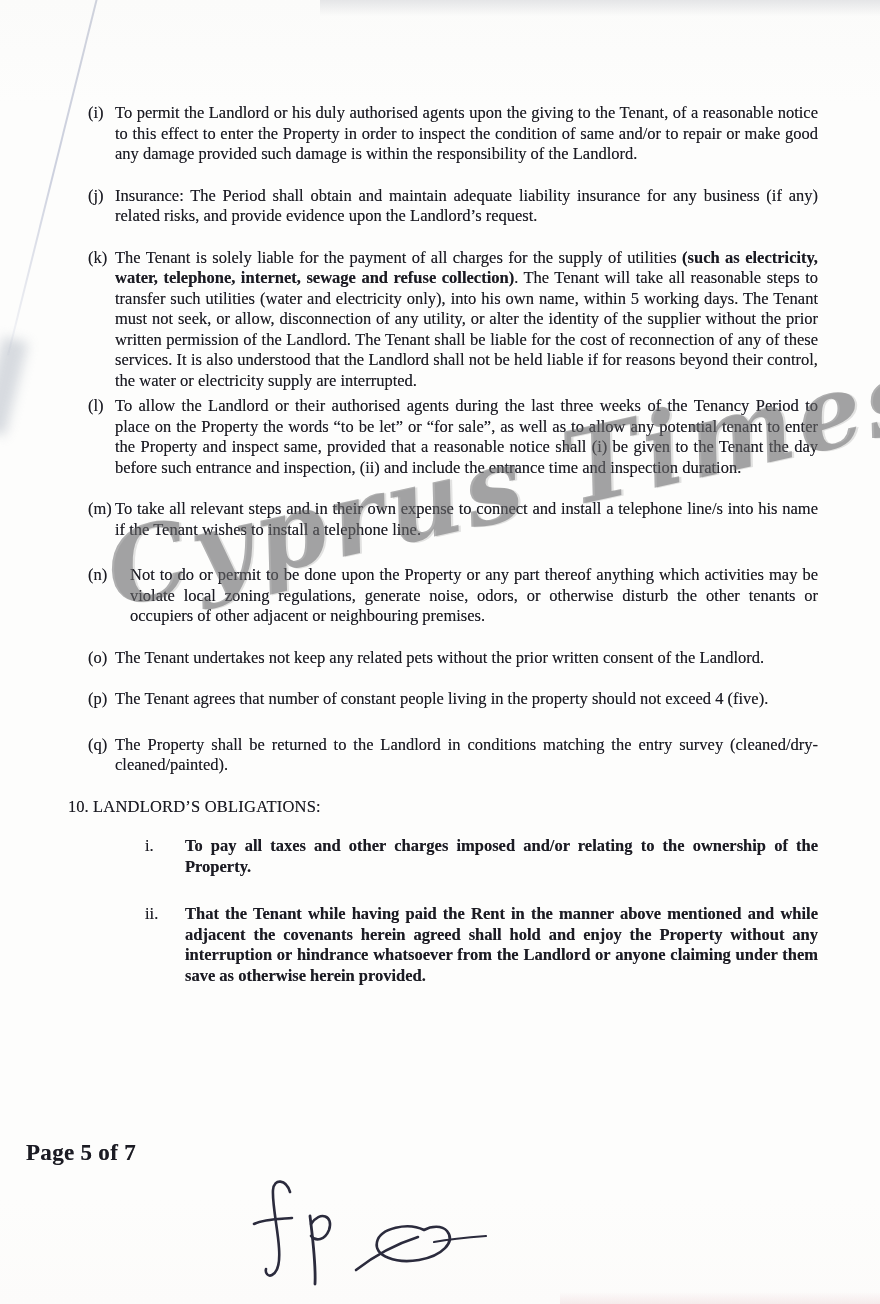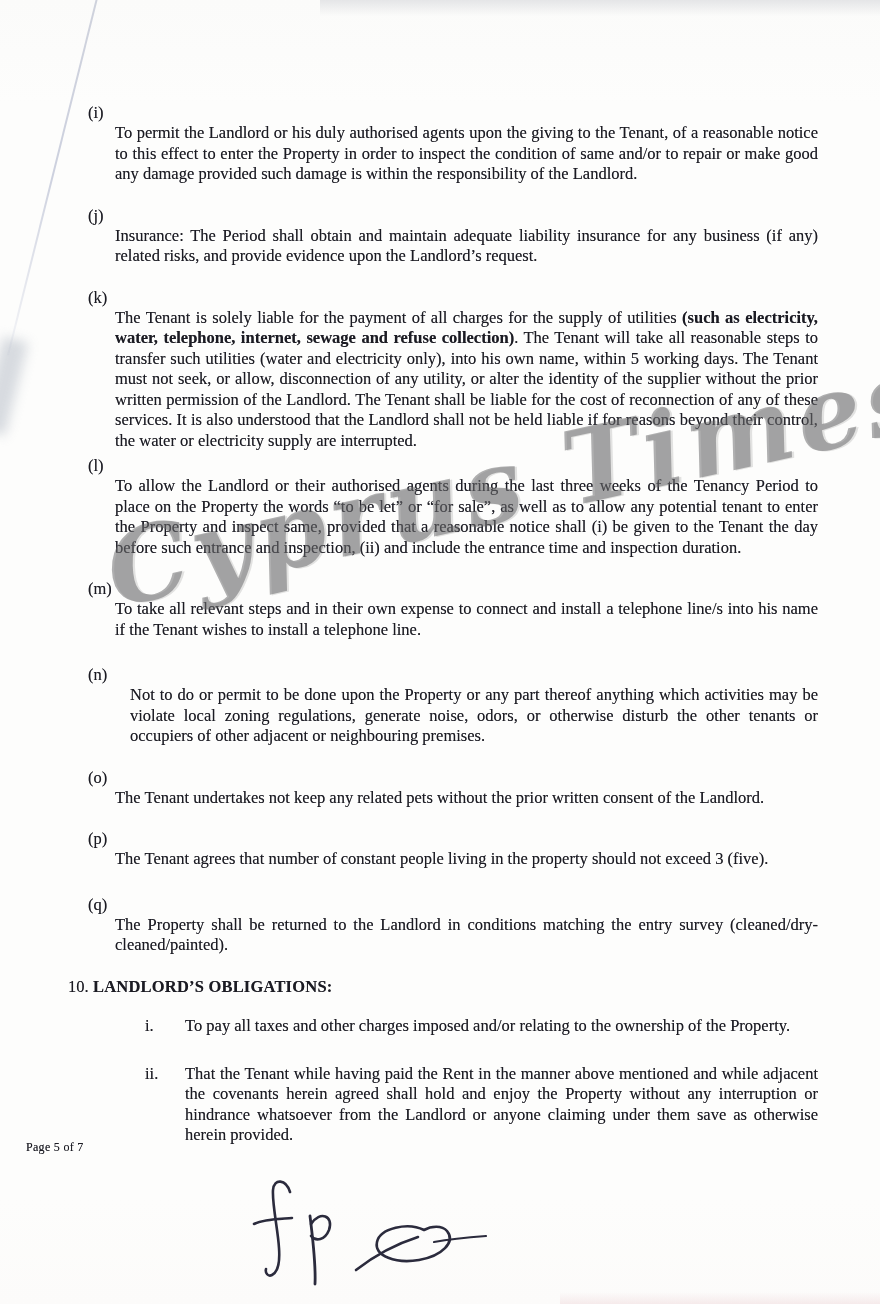--- a/index.html
+++ b/index.html
@@ -38,37 +38,37 @@
     position:absolute; left:0; top:0; width:880px; box-sizing:border-box;
     padding:103px 62px 0 88px;
     font-size:16.5px; line-height:20.5px;
     text-shadow:0 0 0.5px rgba(27,27,35,0.55);
   }
   .clauses .clause { display:flex; margin-bottom:21px; }
   .clauses .clause:nth-child(3) { margin-bottom:5px; }
   .clauses .clause:nth-child(5) { margin-bottom:25px; }
   .clauses .clause:nth-child(8) { margin-bottom:25px; }
   .clause-marker { flex:0 0 auto; min-width:27px; white-space:nowrap; }
-  .clause-text { flex:1; text-align:justify;margin-top:20px; }
+  .clause-text { flex:1; text-align:justify; }
   .clause.wide-gap .clause-marker { min-width:42px; }
   .clause-text b { font-weight:bold; }
 
   .section { margin-left:-20px; margin-top:2px; }
   .section-head { display:flex;align-items:flex-end; }
   .section-num { flex:0 0 25px; }
-  .section-title { font-weight:bold; letter-spacing:0.2px; }
+  .section-title { font-weight:normal; letter-spacing:0.2px; }
   .section-intro { margin-left:27px; }
   .roman-list { margin-top:19px; }
   .roman-item { display:flex; margin-left:77px; margin-bottom:27px; }
   .roman-marker { flex:0 0 40px; }
-  .roman-text { flex:1; text-align:justify; }
+  .roman-text { flex:1; text-align:justify;font-weight:bold; }
 
   .footer {
     position:absolute; left:26px; top:1140px;
-    font-size:12px; font-weight:normal; letter-spacing:0.3px;
+    font-size:23px; font-weight:bold; letter-spacing:0.3px;
     text-shadow:0 0 0.5px rgba(27,27,35,0.55);
   }
 
   .signature { position:absolute; left:228px; top:1172px; }
 </style>
 </head>
 <body>
 
 <div class="page">
 
@@ -113,21 +113,21 @@
           <span class="clause-text"><span>Not to do or permit to be done upon the Property or any part thereof anything which activities may be violate local zoning regulations, generate noise, odors, or otherwise disturb the other tenants or occupiers of other adjacent or neighbouring premises.</span></span>
         </div>
 
         <div class="clause">
           <span class="clause-marker">(o)</span>
           <span class="clause-text"><span>The Tenant undertakes not keep any related pets without the prior written consent of the Landlord.</span></span>
         </div>
 
         <div class="clause">
           <span class="clause-marker">(p)</span>
-          <span class="clause-text"><span>The Tenant agrees that number of constant people living in the property should not exceed 3 (five).</span></span>
+          <span class="clause-text"><span>The Tenant agrees that number of constant people living in the property should not exceed 4 (five).</span></span>
         </div>
 
         <div class="clause">
           <span class="clause-marker">(q)</span>
           <span class="clause-text"><span>The Property shall be returned to the Landlord in conditions matching the entry survey (cleaned/dry-cleaned/painted).</span></span>
         </div>
 
     </div>
 
     <div class="section">

